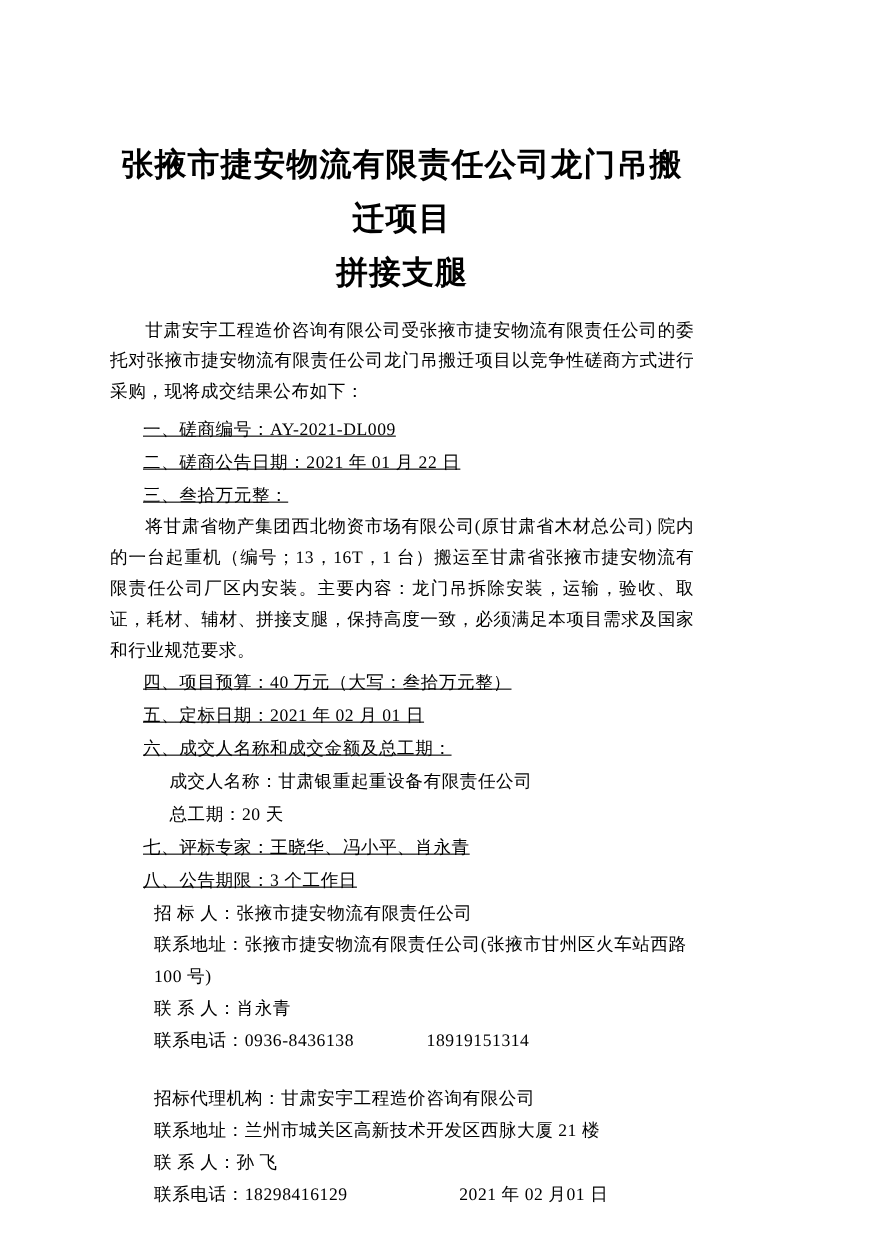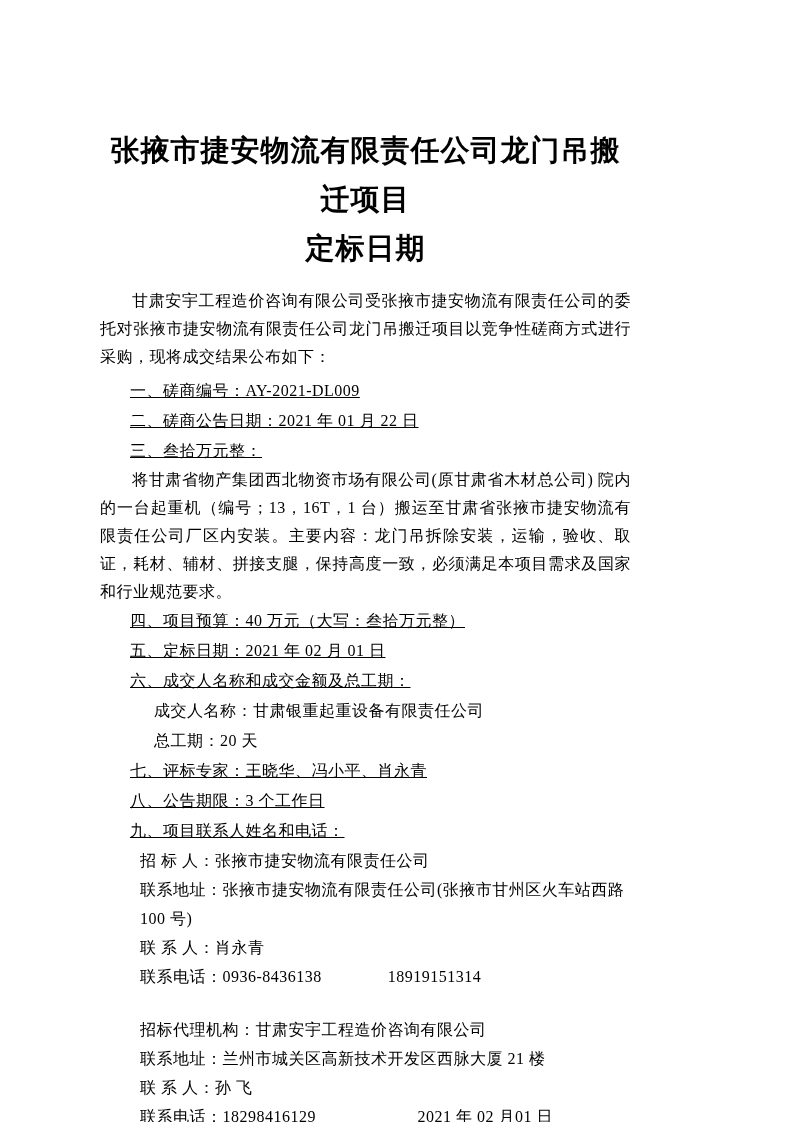--- a/index.html
+++ b/index.html
@@ -36,20 +36,21 @@
     letter-spacing: 0.5px;
   }
   .doc-body > div {
     min-height: 10px;
   }
   .intro {
     text-indent: 2em;
     text-align: justify;
     line-height: 28px;
     margin-bottom: 5px;
+    font-family: Liberation Mono, monospace;
   }
   .para {
     text-indent: 2em;
     text-align: justify;
     line-height: 28px;
   }
   .item {
     padding-left: 30px;
     line-height: 30px;
     text-decoration: underline;
@@ -71,35 +72,34 @@
     padding-left: 40px;
     padding-right: 78px;
     line-height: 29px;
   }
 </style>
 </head>
 <body>
 
 <div class="page">
   <div class="title">张掖市捷安物流有限责任公司龙门吊搬迁项目</div>
-  <div class="title">定标日期</div>
+  <div class="title">拼接支腿</div>
   <div class="doc-body" id="doc-body">
       <div class="intro">甘肃安宇工程造价咨询有限公司受张掖市捷安物流有限责任公司的委托对张掖市捷安物流有限责任公司龙门吊搬迁项目以竞争性磋商方式进行采购，现将成交结果公布如下：</div>
       <div class="item">一、磋商编号：AY-2021-DL009</div>
       <div class="item">二、磋商公告日期：2021 年 01 月 22 日</div>
       <div class="item">三、叁拾万元整：</div>
       <div class="para">将甘肃省物产集团西北物资市场有限公司(原甘肃省木材总公司) 院内的一台起重机（编号；13，16T，1 台）搬运至甘肃省张掖市捷安物流有限责任公司厂区内安装。主要内容：龙门吊拆除安装，运输，验收、取证，耗材、辅材、拼接支腿，保持高度一致，必须满足本项目需求及国家和行业规范要求。</div>
       <div class="item">四、项目预算：40 万元（大写：叁拾万元整）</div>
       <div class="item">五、定标日期：2021 年 02 月 01 日</div>
       <div class="item">六、成交人名称和成交金额及总工期：</div>
       <div class="sub">成交人名称：甘肃银重起重设备有限责任公司</div>
       <div class="sub">总工期：20 天</div>
       <div class="item">七、评标专家：王晓华、冯小平、肖永青</div>
       <div class="item">八、公告期限：3 个工作日</div>
-      <div class="item">九、项目联系人姓名和电话：</div>
       <div class="contact">招 标 人：张掖市捷安物流有限责任公司</div>
       <div class="contact">联系地址：张掖市捷安物流有限责任公司(张掖市甘州区火车站西路 100 号)</div>
       <div class="contact">联 系 人：肖永青</div>
       <div class="contact">联系电话：0936-8436138　　　　18919151314</div>
       <div class="spacer"></div>
       <div class="contact">招标代理机构：甘肃安宇工程造价咨询有限公司</div>
       <div class="contact">联系地址：兰州市城关区高新技术开发区西脉大厦 21 楼</div>
       <div class="contact">联 系 人：孙 飞</div>
       <div class="split">
         <span>联系电话：18298416129</span>

